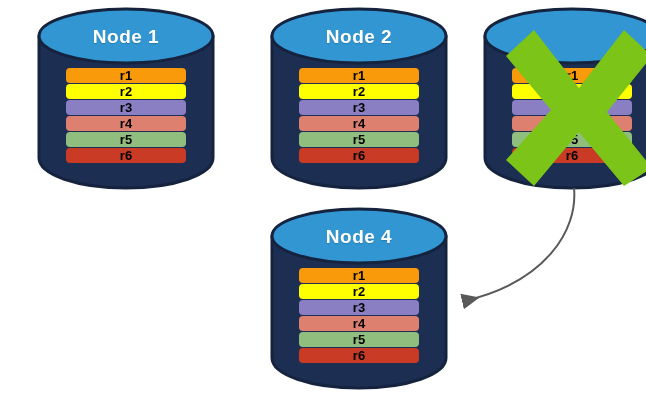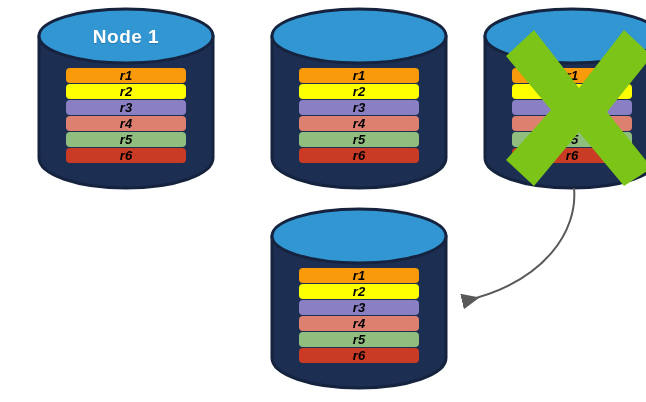--- a/index.html
+++ b/index.html
@@ -54,21 +54,20 @@
   }
   .record {
     border-radius: 4px;
     text-align: center;
     color: #000000;
     font-weight: bold;
     font-size: 13px;
     line-height: 15px;
     height: 15px;
     font-family: "Liberation Sans", sans-serif;
-    font-style: italic;
   }
   .x-mark {
     position: absolute;
     pointer-events: none;
   }
   .arrow-layer {
     position: absolute;
     left: 0;
     top: 0;
     width: 646px;
@@ -95,20 +94,21 @@
       <div class="record" style="background:#90BE7E; width:120px; margin-bottom:1px;">r5</div>
       <div class="record" style="background:#C93B24; width:120px;">r6</div>
     </div>
   </div>
 
   <div class="node" style="left:243px; top:6px; width:180px; height:182px;">
     <svg class="node-svg" width="180" height="182" viewBox="0 0 180 182">
       <path d="M3,30 L3,152 A87,30 0 0,0 177,152 L177,30 Z" fill="#1C2E52" stroke="#15233F" stroke-width="3" stroke-linejoin="round"></path>
       <ellipse cx="90" cy="30" rx="87" ry="27" fill="#3196D2" stroke="#15233F" stroke-width="3"></ellipse>
     </svg>
+    <div class="node-title" style="top:20px;">Node  2</div>
     <div class="records" style="top:62px;">
       <div class="record" style="background:#F89A0A; width:120px; margin-bottom:1px;">r1</div>
       <div class="record" style="background:#FFFF00; width:120px; margin-bottom:1px;">r2</div>
       <div class="record" style="background:#8B7FC4; width:120px; margin-bottom:1px;">r3</div>
       <div class="record" style="background:#DD8070; width:120px; margin-bottom:1px;">r4</div>
       <div class="record" style="background:#90BE7E; width:120px; margin-bottom:1px;">r5</div>
       <div class="record" style="background:#C93B24; width:120px;">r6</div>
     </div>
   </div>
 
@@ -128,20 +128,21 @@
     <svg class="x-mark" width="150" height="160" viewBox="0 0 150 160" style="left:22px; top:22px;">
       <path d="M30,2 L75,60 L120,2 L148,28 L103,84 L148,140 L120,158 L75,104 L30,158 L2,132 L47,82 L2,28 Z" fill="#7CC418"></path>
     </svg>
   </div>
 
   <div class="node" style="left:243px; top:206px; width:180px; height:182px;">
     <svg class="node-svg" width="180" height="182" viewBox="0 0 180 182">
       <path d="M3,30 L3,152 A87,30 0 0,0 177,152 L177,30 Z" fill="#1C2E52" stroke="#15233F" stroke-width="3" stroke-linejoin="round"></path>
       <ellipse cx="90" cy="30" rx="87" ry="27" fill="#3196D2" stroke="#15233F" stroke-width="3"></ellipse>
     </svg>
+    <div class="node-title" style="top:20px;">Node  4</div>
     <div class="records" style="top:62px;">
       <div class="record" style="background:#F89A0A; width:120px; margin-bottom:1px;">r1</div>
       <div class="record" style="background:#FFFF00; width:120px; margin-bottom:1px;">r2</div>
       <div class="record" style="background:#8B7FC4; width:120px; margin-bottom:1px;">r3</div>
       <div class="record" style="background:#DD8070; width:120px; margin-bottom:1px;">r4</div>
       <div class="record" style="background:#90BE7E; width:120px; margin-bottom:1px;">r5</div>
       <div class="record" style="background:#C93B24; width:120px;">r6</div>
     </div>
   </div>
 

